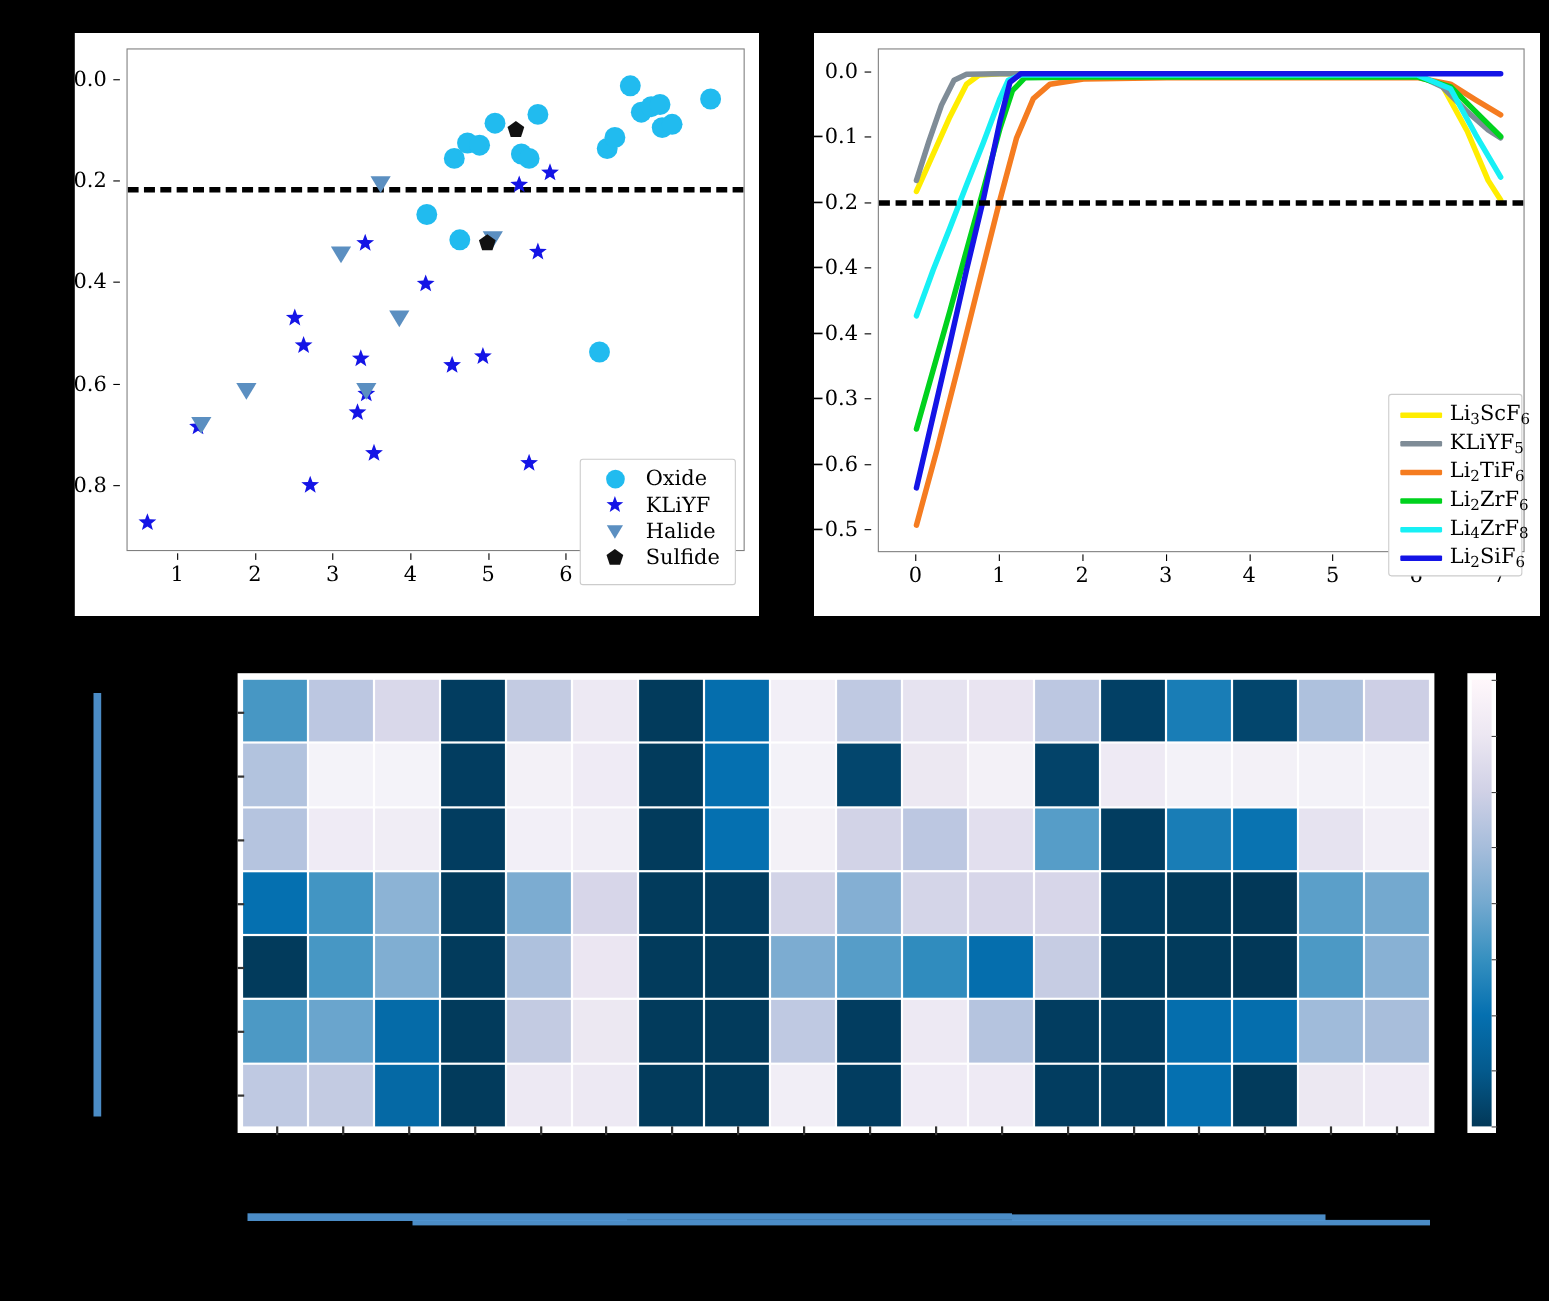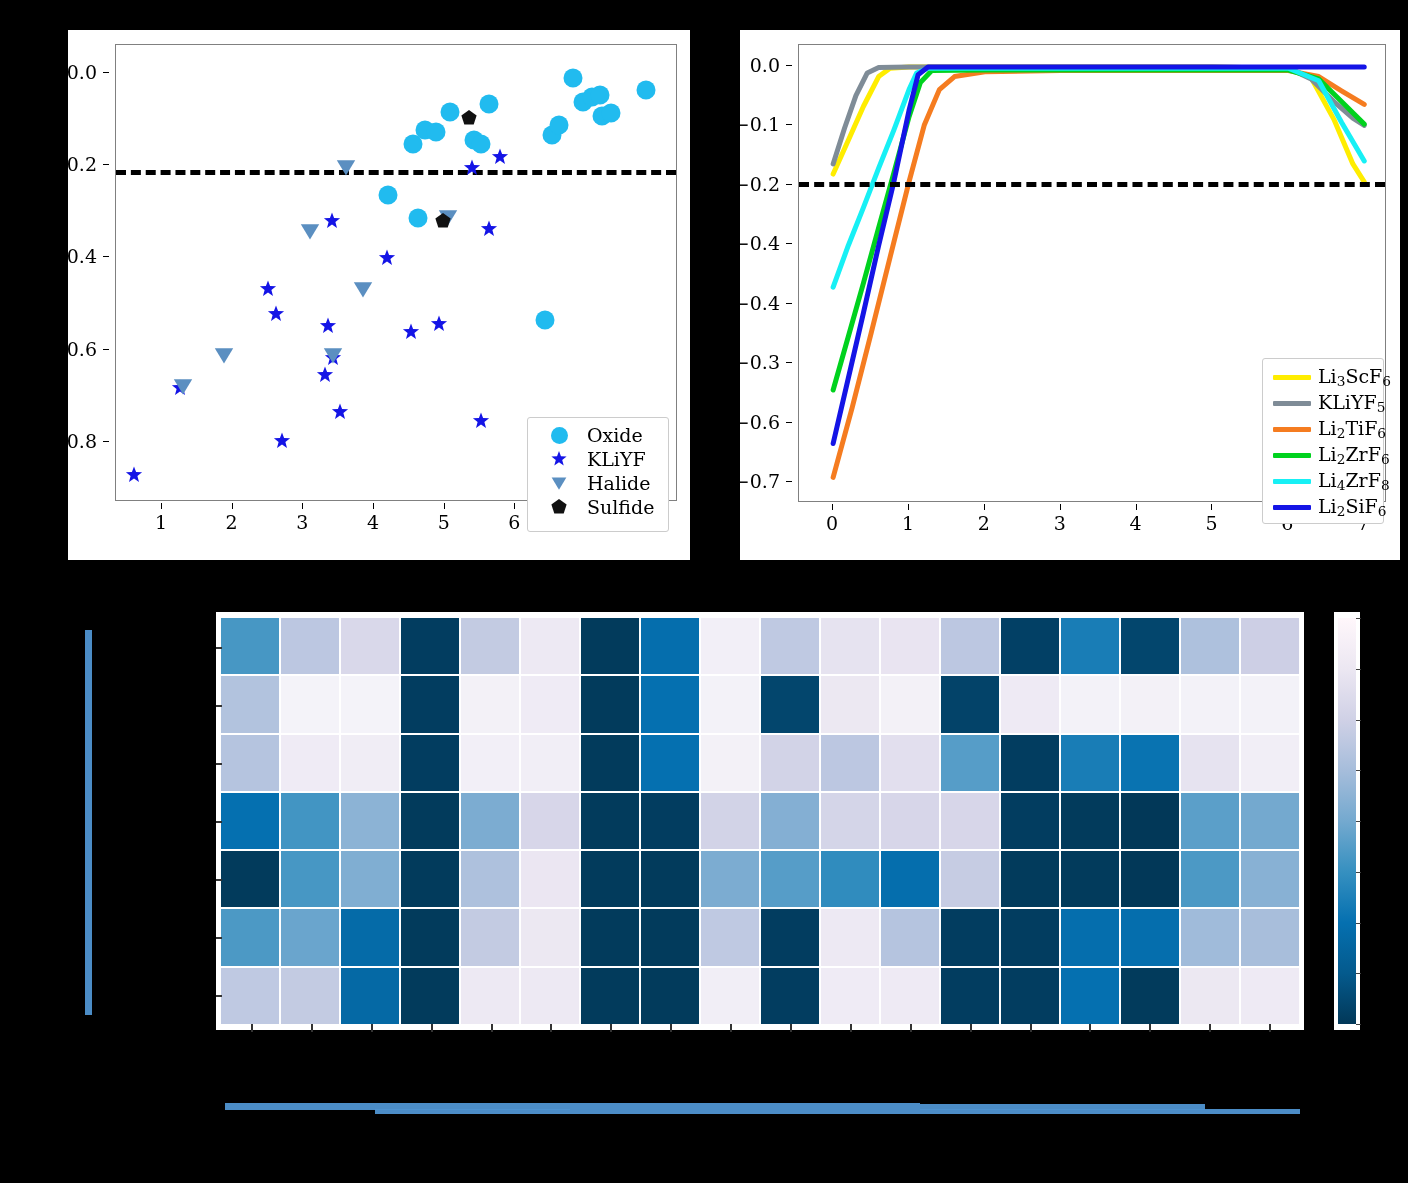--- a/index.html
+++ b/index.html
@@ -291,21 +291,21 @@
     <div class="ytick" style="top: 139.779px; right: 12px;">−0.2</div>
     <div class="ytickmark" style="top: 139.779px; right: 0px;"></div>
     <div class="ytick" style="top: 199.26px; right: 12px;">−0.4</div>
     <div class="ytickmark" style="top: 199.26px; right: 0px;"></div>
     <div class="ytick" style="top: 258.74px; right: 12px;">−0.4</div>
     <div class="ytickmark" style="top: 258.74px; right: 0px;"></div>
     <div class="ytick" style="top: 318.221px; right: 12px;">−0.3</div>
     <div class="ytickmark" style="top: 318.221px; right: 0px;"></div>
     <div class="ytick" style="top: 377.701px; right: 12px;">−0.6</div>
     <div class="ytickmark" style="top: 377.701px; right: 0px;"></div>
-    <div class="ytick" style="top: 437.182px; right: 12px;">−0.7</div>
+    <div class="ytick" style="top: 437.182px; right: 12px;">−0.5</div>
     <div class="ytickmark" style="top: 437.182px; right: 0px;"></div>
   </div>
 <div id="xtB" style="position:absolute;left:798px;top:504px;width:588px;height:40px;">
     <div class="xtickmark" style="left: 34.1419px; top: 0px;"></div>
     <div class="xtick" style="left: 34.1419px; top: 8px;">0</div>
     <div class="xtickmark" style="left: 110.013px; top: 0px;"></div>
     <div class="xtick" style="left: 110.013px; top: 8px;">1</div>
     <div class="xtickmark" style="left: 185.884px; top: 0px;"></div>
     <div class="xtick" style="left: 185.884px; top: 8px;">2</div>
     <div class="xtickmark" style="left: 261.755px; top: 0px;"></div>

